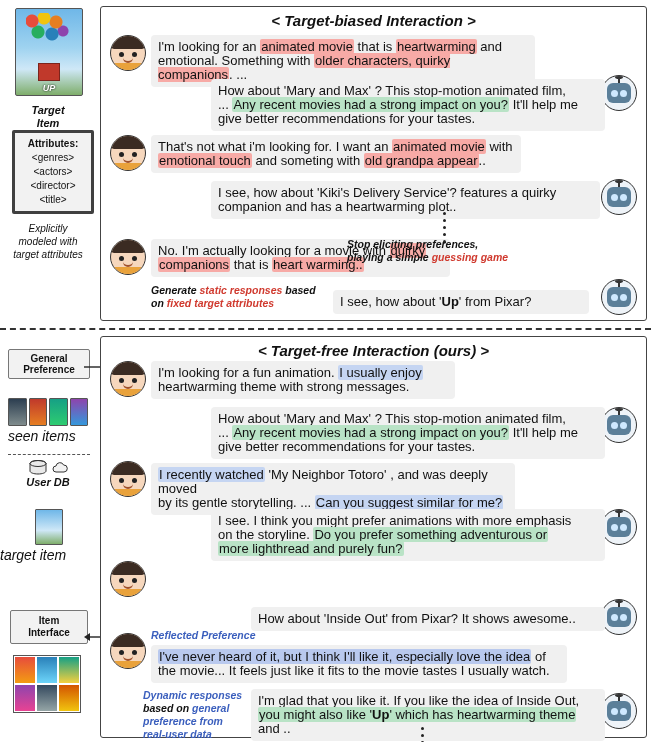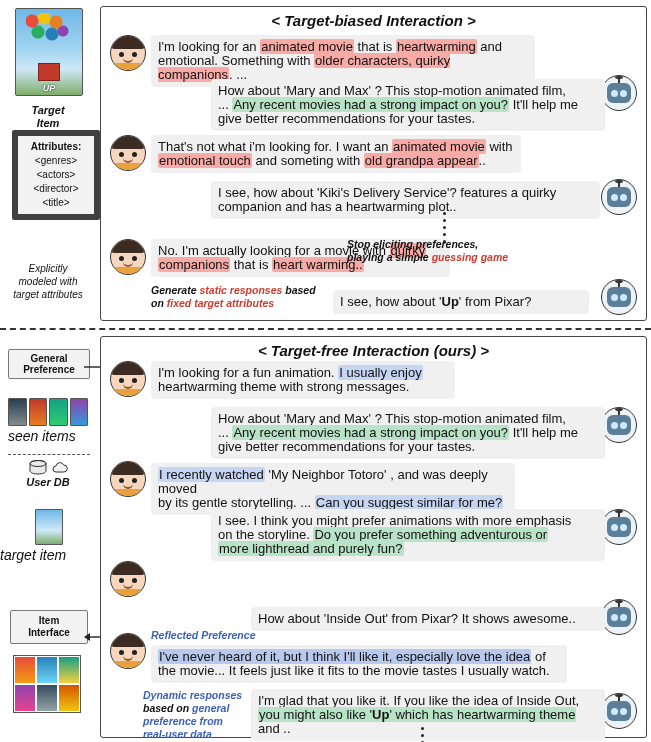--- a/index.html
+++ b/index.html
@@ -38,21 +38,21 @@
   .poster .title{
     position:absolute;bottom:2px;left:0;right:0;text-align:center;
     font-style:italic;font-weight:bold;color:#fff;font-size:9px;
     text-shadow:0 0 2px #000;
   }
   .cap{
     text-align:center;font-style:italic;font-weight:bold;font-size:11px;
     line-height:13px;margin-top:4px;
   }
   .attr-box{
-    border:6px solid #404040;background:#f2f2f2;border-radius:2px;
+    border:3px solid #404040;background:#f2f2f2;border-radius:2px;
     padding:4px 2px;text-align:center;font-size:10px;line-height:14px;
   }
   .attr-box .hdr{font-weight:bold;}
   .note-it{font-style:italic;text-align:center;font-size:10px;line-height:13px;}
 
   .gp-box{
     border:1px solid #777;background:#f2f2f2;border-radius:2px;
     padding:3px 2px;text-align:center;font-size:10px;font-weight:bold;
   }
   .thumbs{display:flex;gap:2px;justify-content:center;margin-top:4px;}
@@ -149,21 +149,21 @@
 Item</div>
 
   <div class="attr-box" style="position:absolute;left:12px;top:130px;width:72px;">
     <div class="hdr">Attributes:</div>
     <div>&lt;genres&gt;</div>
     <div>&lt;actors&gt;</div>
     <div>&lt;director&gt;</div>
     <div>&lt;title&gt;</div>
   </div>
 
-  <div class="note-it" style="position:absolute;left:2px;top:222px;width:92px;white-space:pre-line;margin-top:40px;">Explicitly
+  <div class="note-it" style="position:absolute;left:2px;top:222px;width:92px;white-space:pre-line;">Explicitly
 modeled with
 target attributes</div>
 
   <div class="gp-box" style="position:absolute;left:8px;top:349px;width:76px;white-space:pre-line;">General
 Preference</div>
 
   <div style="position:absolute;left:8px;top:394px;width:80px;">
     <div class="thumbs">
       <div class="thumb t1"></div>
       <div class="thumb t2"></div>

